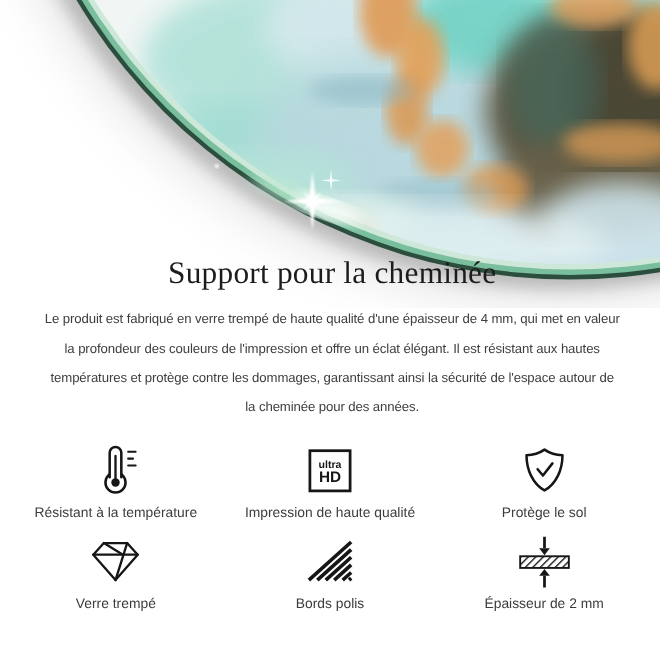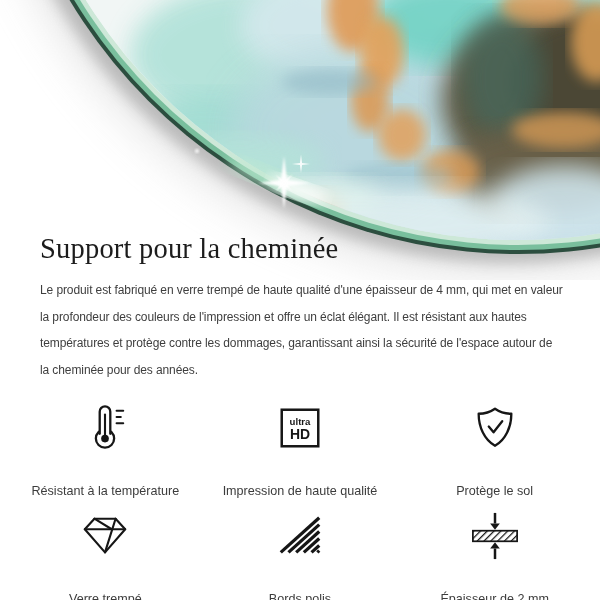--- a/index.html
+++ b/index.html
@@ -2,35 +2,35 @@
 <html><head>
 <meta charset="utf-8">
 <style>
   html,body{margin:0;padding:0;}
   body{
     width:600px;height:600px;position:relative;overflow:hidden;
     background:#ffffff;
     font-family:"Liberation Sans","DejaVu Sans",sans-serif;
   }
   .hero{position:absolute;top:0;left:0;width:600px;height:280px;pointer-events:none;}
-  .content{position:absolute;top:231px;left:40px;width:524px;}
+  .content{position:absolute;top:231px;left:40px;width:524px;text-align:center;}
   h1{
     margin:0 0 11px 0;
     font-family:"Liberation Serif","DejaVu Serif",serif;
     font-weight:400;font-size:28.5px;line-height:35px;color:#1c1c1c;
     letter-spacing:0.2px;
   }
   p.desc{
     margin:0;font-size:12px;line-height:26.6px;color:#3e3e3e;letter-spacing:-0.1px;
   }
   .features{
     position:absolute;top:403px;left:0;right:0;padding:0 8px;
     display:grid;grid-template-columns:repeat(3,1fr);row-gap:12px;
   }
-  .feature{display:flex;flex-direction:column;align-items:center;gap:25px;}
+  .feature{display:flex;flex-direction:column;align-items:center;}
   .feature .ficon{height:50px;display:block;}
   .feature .flabel{
     margin-top:6px;font-size:12.6px;line-height:15px;color:#3c3c3c;text-align:left;
   }
 </style>
 </head>
 <body>
 
 <div class="page">
 

